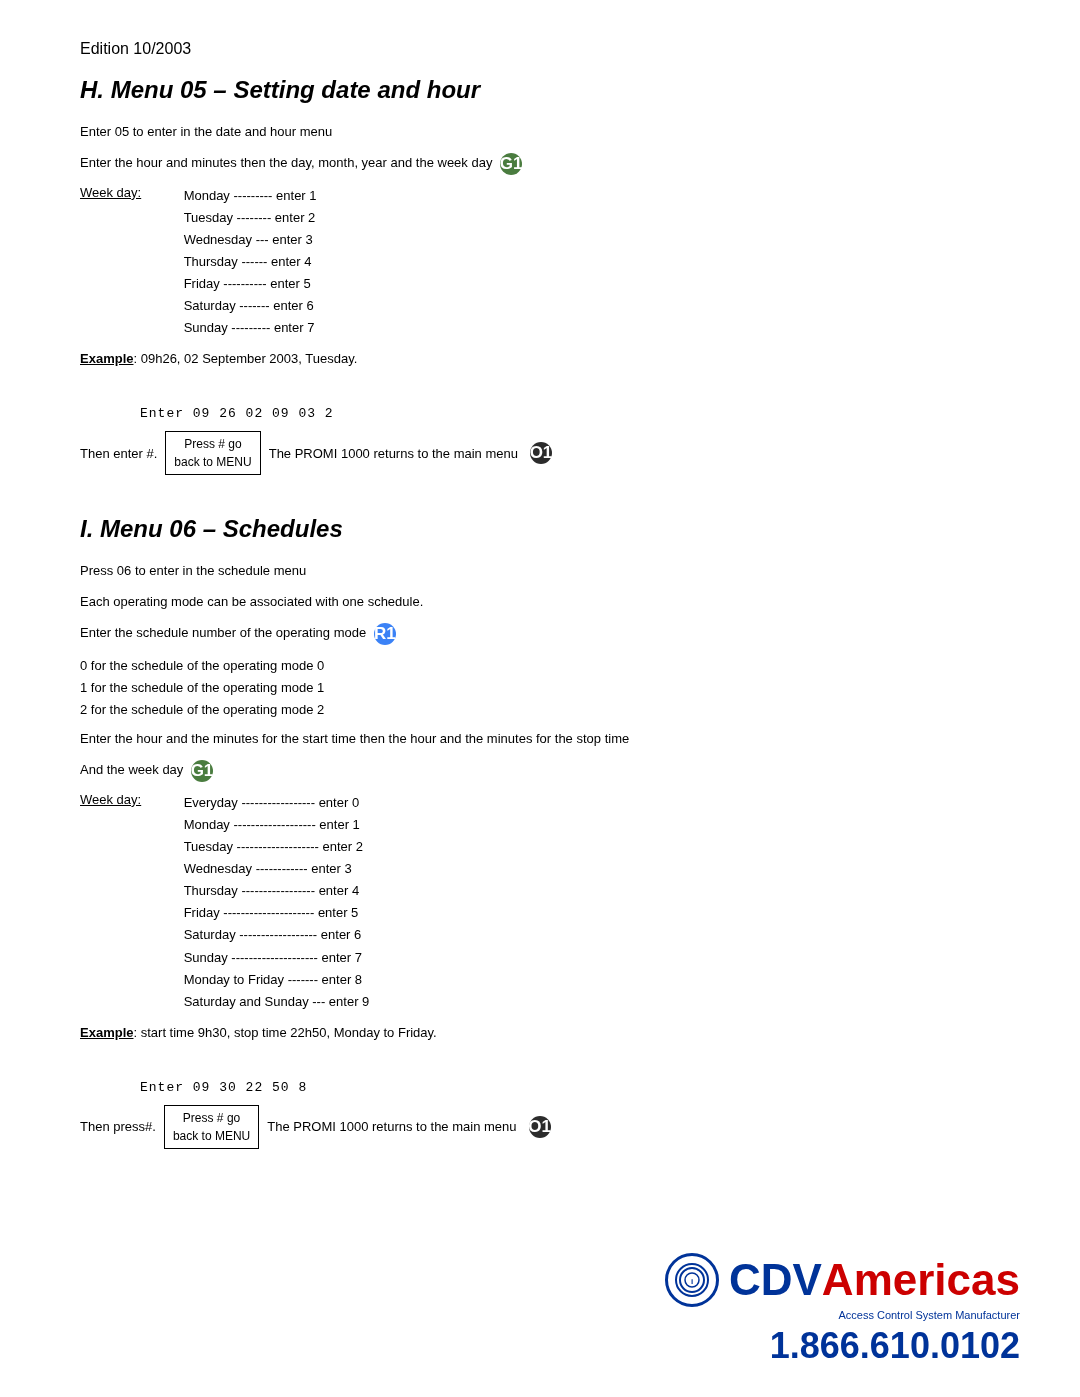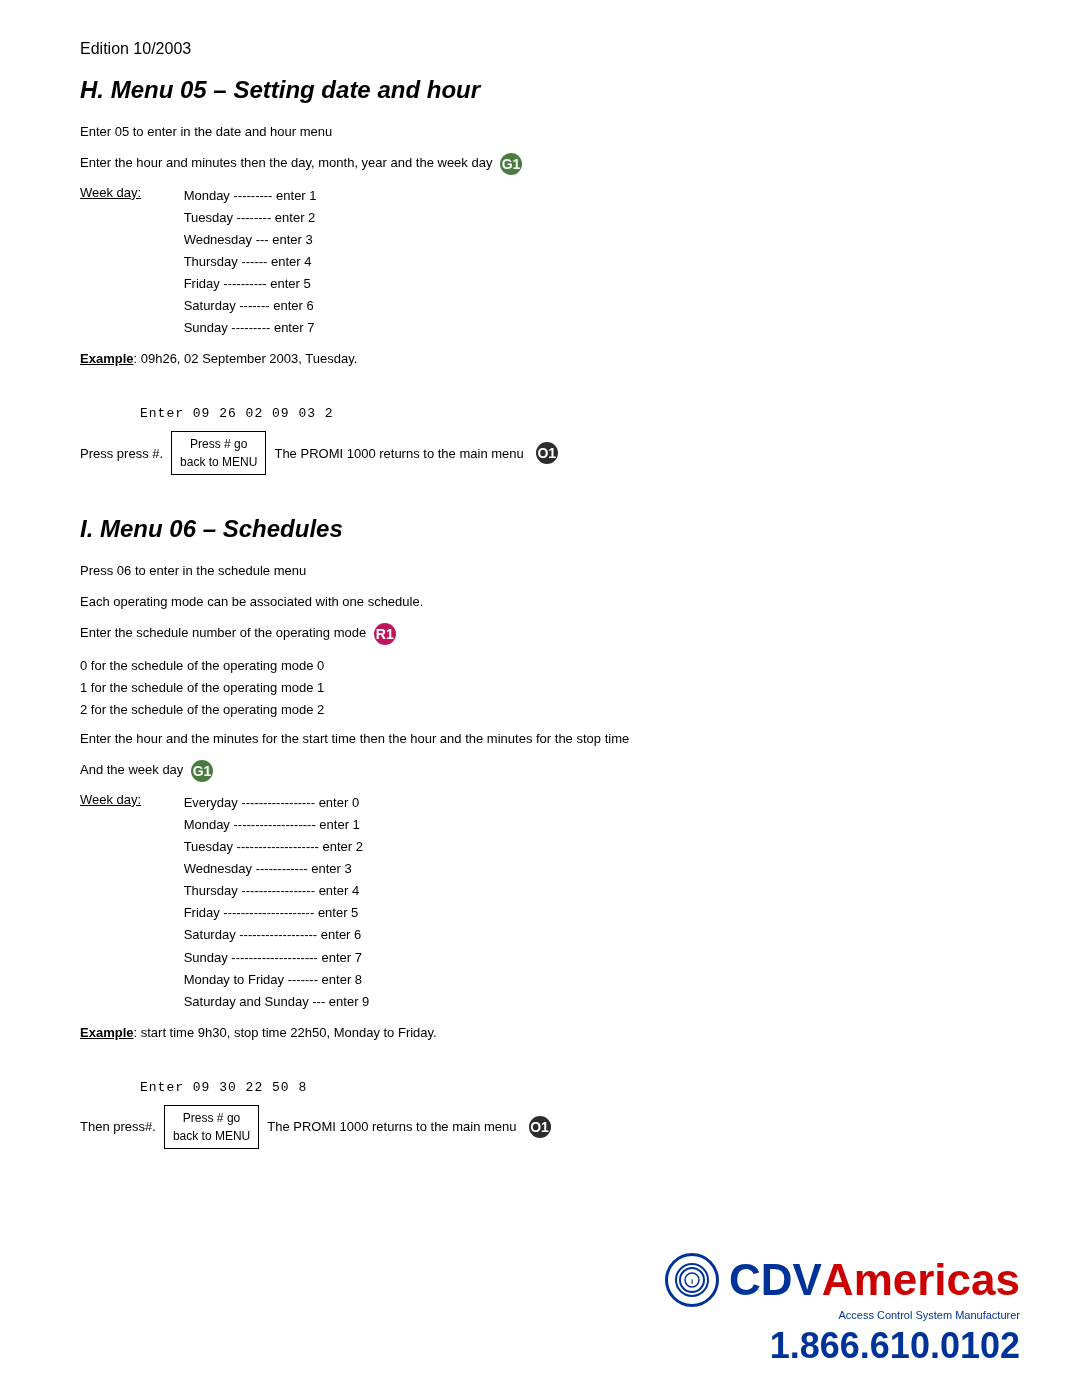--- a/index.html
+++ b/index.html
@@ -31,28 +31,28 @@
       font-size: 13px;
       line-height: 1.6;
     }
     .badge {
       display: inline-flex;
       align-items: center;
       justify-content: center;
       width: 22px;
       height: 22px;
       border-radius: 50%;
-      font-size: 14px;
+      font-size: 17px;
       font-weight: bold;
       color: #fff;
       vertical-align: middle;
       margin-left: 4px;
     }
     .badge-green { background: #4a7c3f; }
-    .badge-red { background: #be185d; }
+    .badge-red { background: #3b82f6; }
     .badge-dark { background: #2c2c2c; }
 
     .week-table {
       margin: 10px 0 10px 0;
       font-size: 13px;
     }
     .week-table .label {
       display: inline-block;
       min-width: 100px;
       text-decoration: underline;
@@ -176,21 +176,21 @@
     <div>Monday --------- enter 1</div><div>Tuesday -------- enter 2</div><div>Wednesday --- enter 3</div><div>Thursday ------ enter 4</div><div>Friday ---------- enter 5</div><div>Saturday ------- enter 6</div><div>Sunday --------- enter 7</div></span>
   </div>
 
   <p class="example-line">
     <span class="ex">Example</span><span>: 09h26, 02 September 2003, Tuesday.</span>
   </p>
 
   <div class="enter-line monospace">Enter 09  26  02      09      03      2</div>
 
   <div class="then-press-line">
-    <span>Press press #.</span>
+    <span>Then enter #.</span>
     <div class="press-box">
       <span>Press # go</span><br>
       <span>back to MENU</span>
     </div>
     <span>The PROMI 1000 returns to the main menu</span>
     <span class="badge badge-dark">O1</span>
   </div>
 </div>
 
 <div class="section">

